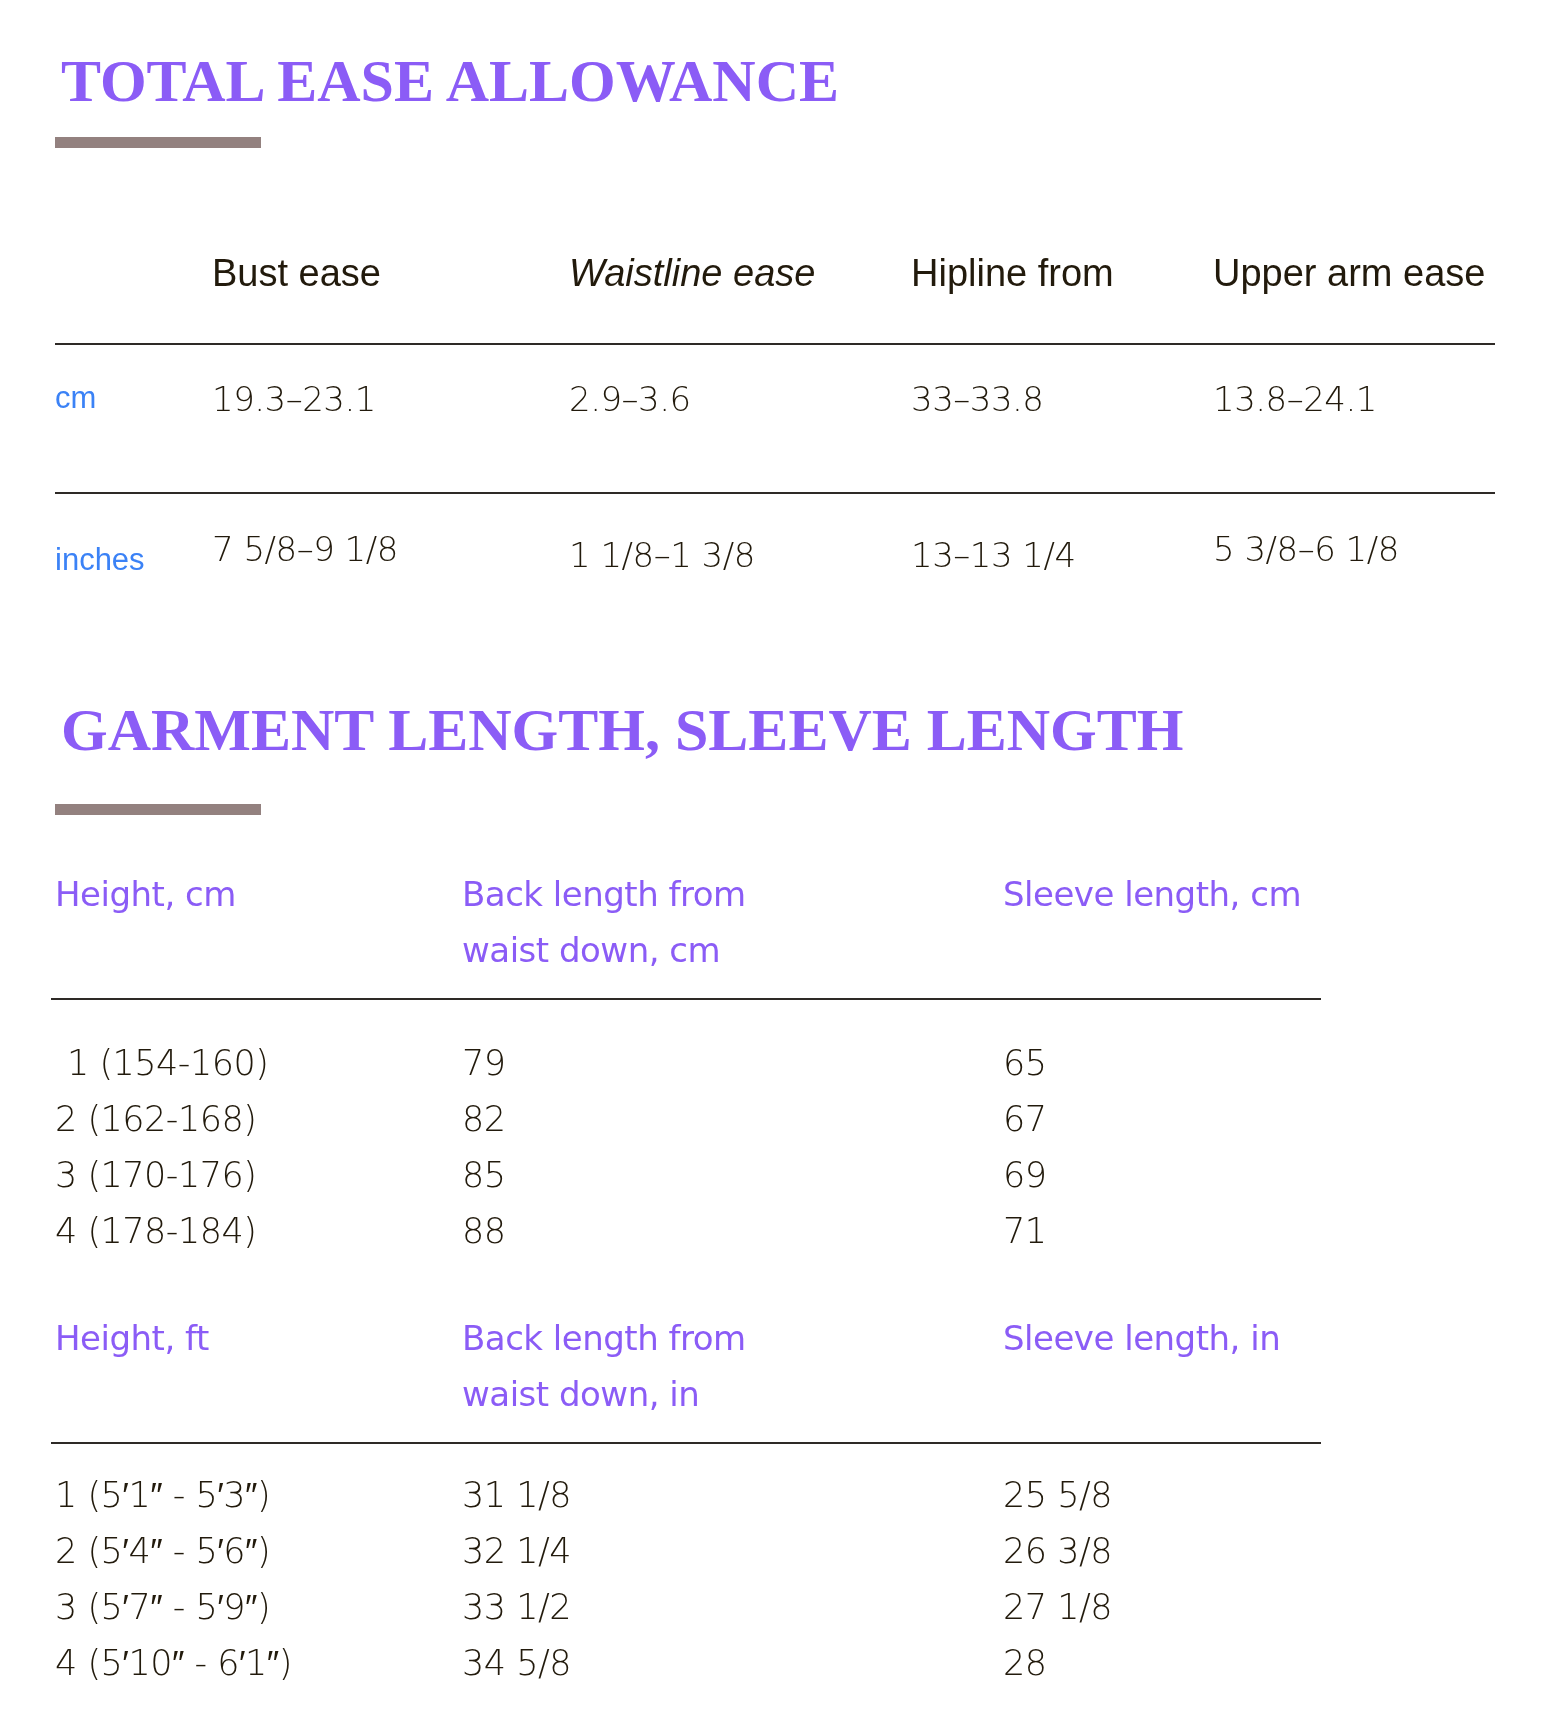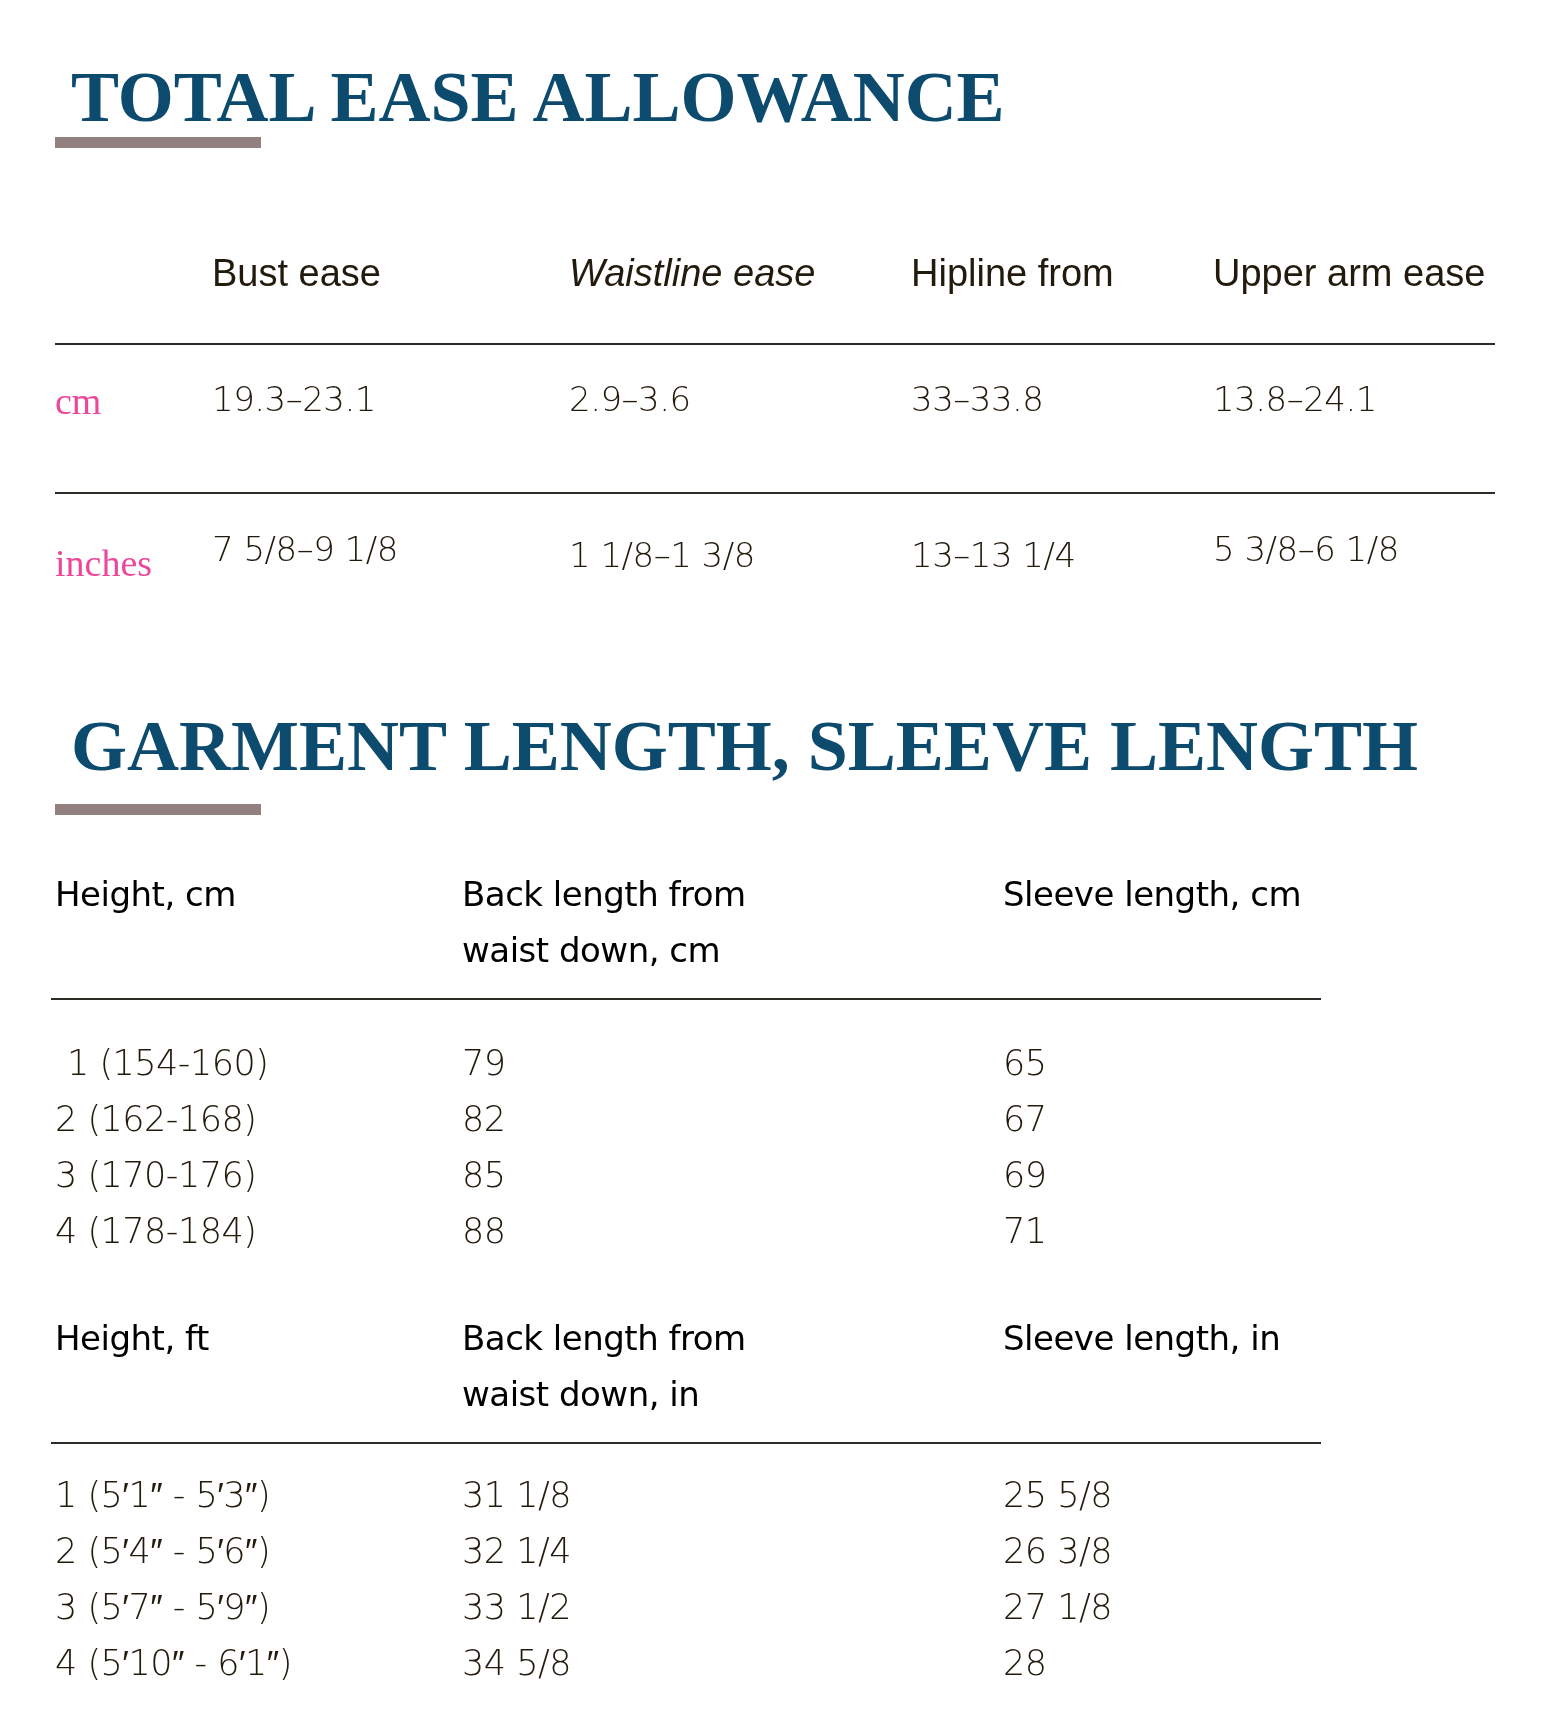--- a/index.html
+++ b/index.html
@@ -13,27 +13,27 @@
       position: relative;
       overflow: hidden;
       color: #221a0c;
     }
     .abs { position: absolute; white-space: nowrap; }
 
     
     .section-title {
       position: absolute;
       left: 55px;
-      margin: 16px;
+      margin: 6px;
       font-family: "Liberation Serif", "DejaVu Serif", serif;
       font-weight: bold;
-      font-size: 72px;
+      font-size: 60px;
       line-height: 1;
       letter-spacing: 0px;
-      color: #0c4a6e;
+      color: #8b5cf6;
       white-space: nowrap;
     }
     .title-bar {
       position: absolute;
       left: 55px;
       width: 206px;
       height: 11px;
       background: #93817f;
     }
     .rule {
@@ -43,40 +43,40 @@
     }
 
     
     .ease-head {
       font-family: "Liberation Sans", "DejaVu Sans", sans-serif;
       font-size: 38px;
       line-height: 1;
       color: #221a0c;
     }
     .ease-rowlabel {
-      font-family: Liberation Serif, serif;
-      font-size: 38px;
+      font-family: Liberation Sans, sans-serif;
+      font-size: 31px;
       line-height: 1;
-      color: #ec4899;
+      color: #3b82f6;
     }
     .ease-val {
       font-family: "DejaVu Sans", "Liberation Sans", sans-serif;
       font-weight: 200;
       font-size: 34px;
       line-height: 1;
       letter-spacing: -0.5px;
       color: #221a0c;
     }
 
     
     .len-head {
       font-family: "DejaVu Sans", "Liberation Sans", sans-serif;
       font-size: 34px;
       line-height: 56px;
-      color: #000000;
+      color: #8b5cf6;
       white-space: normal;
       letter-spacing: -0.5px;
     }
     .len-val {
       font-family: "DejaVu Sans", "Liberation Sans", sans-serif;
       font-weight: 200;
       font-size: 35px;
       line-height: 1;
       letter-spacing: -0.5px;
       color: #221a0c;

